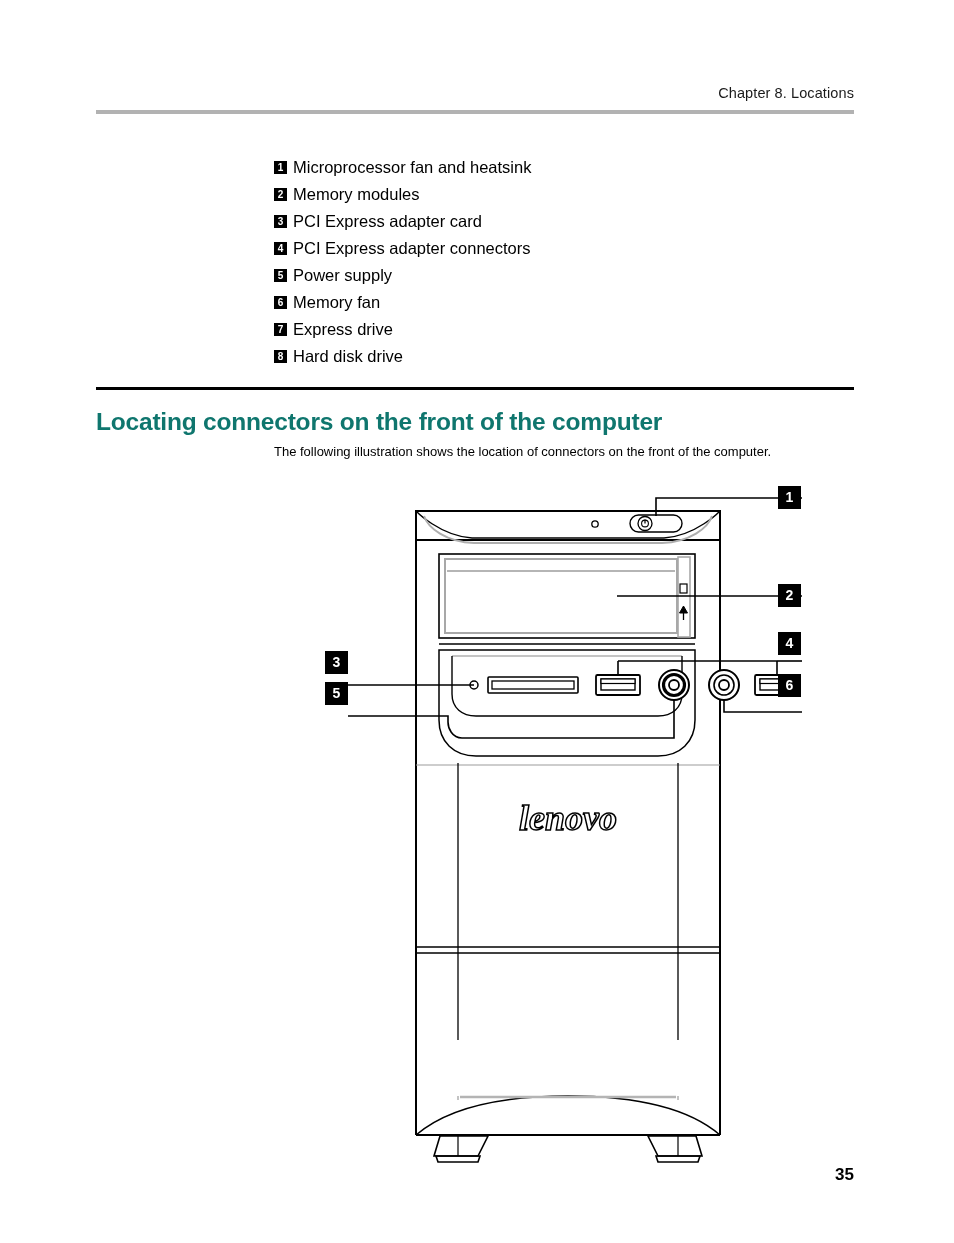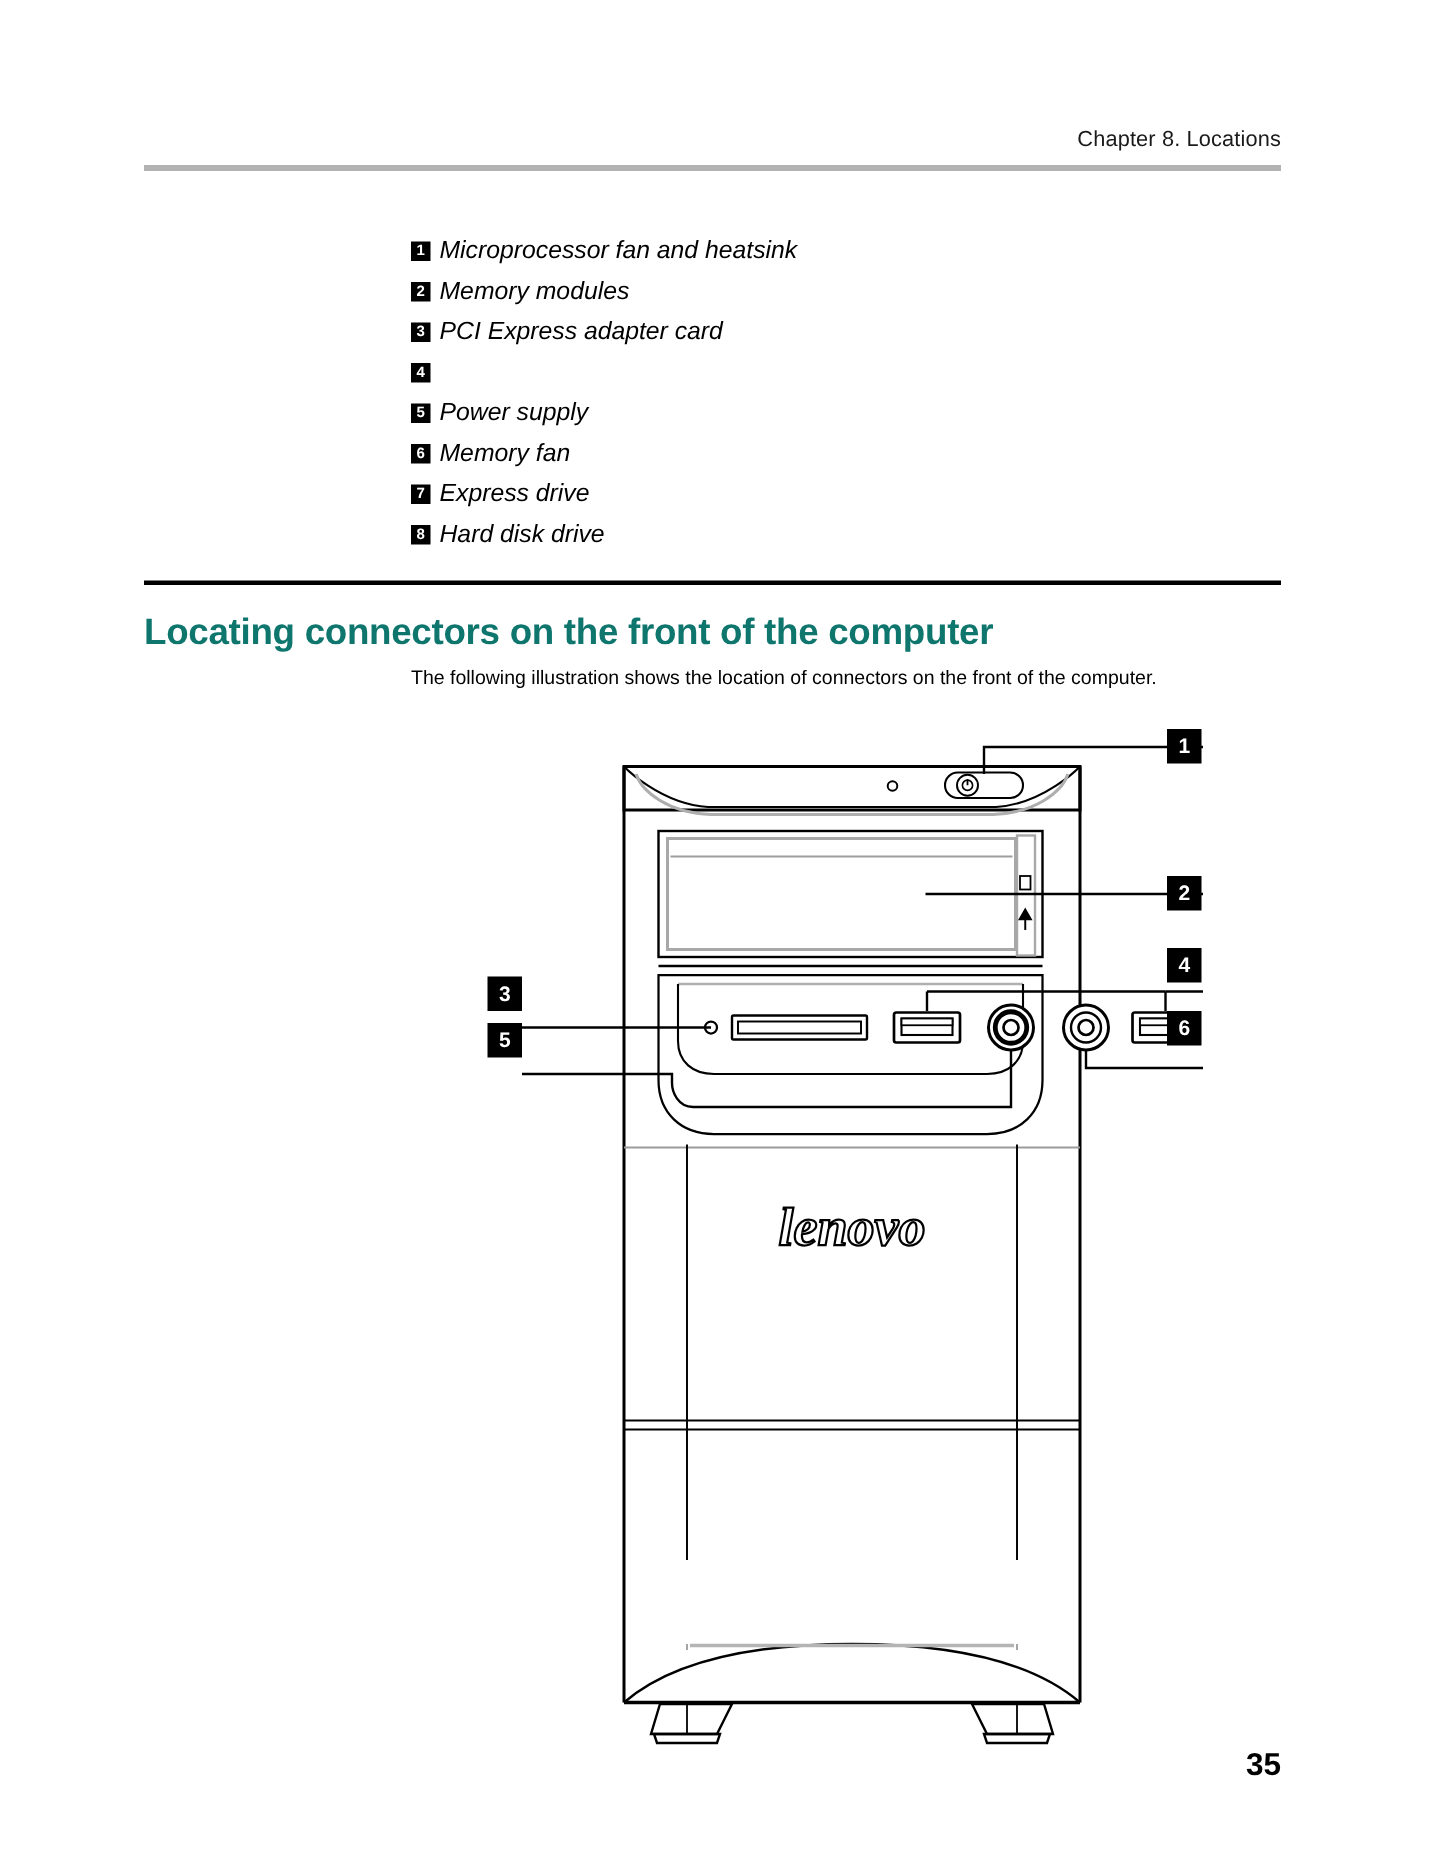--- a/index.html
+++ b/index.html
@@ -62,21 +62,20 @@
     line-height: 13px;
     text-align: center;
     margin-top: 5px;
     font-family: "Liberation Sans", sans-serif;
   }
   .legend-label {
     margin-left: 6px;
     font-size: 16.5px;
     line-height: 23px;
     color: #000000;
-    font-style: italic;
   }
 
   
   .heading-rule {
     position: absolute;
     left: 96px;
     top: 387px;
     width: 758px;
     height: 2.5px;
     background: #000000;
@@ -135,21 +134,21 @@
   .c3 { left: 325px; top: 651px; }
   .c5 { left: 325px; top: 682px; }
 
   
   .page-number {
     position: absolute;
     left: 760px;
     top: 1165px;
     width: 94px;
     text-align: right;
-    font-size: 21px;
+    font-size: 17px;
     font-weight: bold;
     color: #000000;
   }
 </style>
 </head>
 <body>
 
 <div class="page-header">
   <span class="chapter-text">Chapter 8. Locations</span>
 </div>
@@ -167,20 +166,21 @@
     <span class="legend-label">Memory modules</span>
   </div>
 
   <div class="legend-item">
     <span class="badge-sm">3</span>
     <span class="legend-label">PCI Express adapter card</span>
   </div>
 
   <div class="legend-item">
     <span class="badge-sm">4</span>
+    <span class="legend-label">PCI Express adapter connectors</span>
   </div>
 
   <div class="legend-item">
     <span class="badge-sm">5</span>
     <span class="legend-label">Power supply</span>
   </div>
 
   <div class="legend-item">
     <span class="badge-sm">6</span>
     <span class="legend-label">Memory fan</span>

